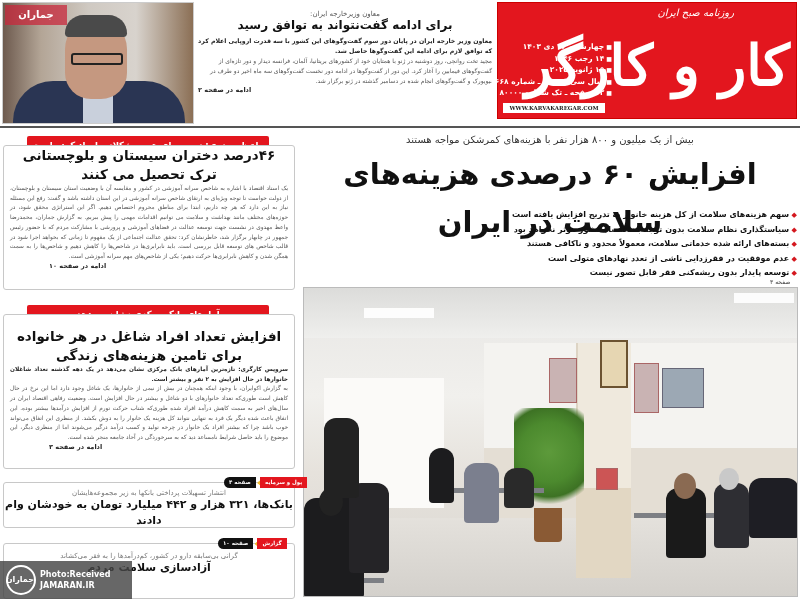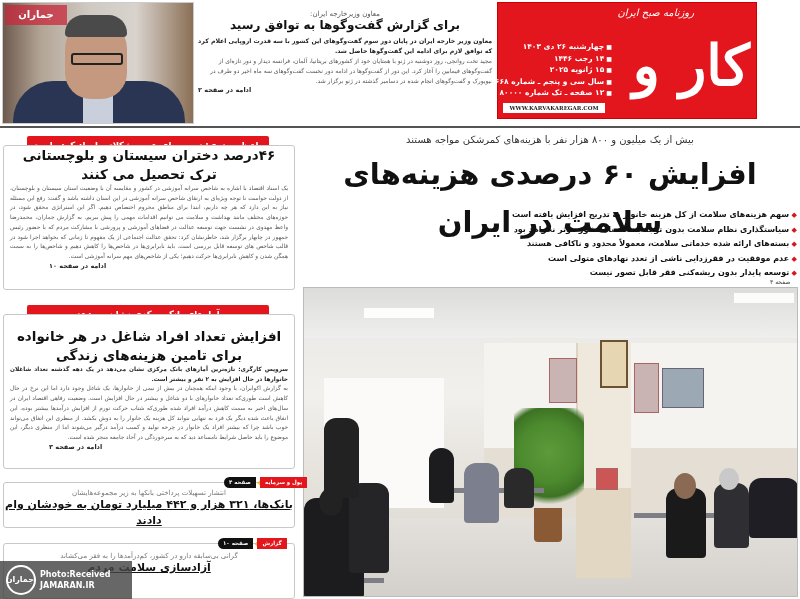--- a/index.html
+++ b/index.html
@@ -1,21 +1,21 @@
 <!DOCTYPE html>
 <html><head>
 <meta charset="utf-8">
 <style>
   * { box-sizing: border-box; margin: 0; padding: 0; }
   html, body { width: 800px; height: 599px; overflow: hidden; background: #fff; }
   body { position: relative; font-family: "DejaVu Sans", sans-serif; color: #1a1a1a; }
 
   
   .masthead {
-    position: absolute; left: 497px; top: 2px; width: 260px; height: 117px;
+    position: absolute; left: 497px; top: 2px; width: 300px; height: 117px;
     background: #e3161e; border: 1px solid #c00;
   }
   .masthead .tagline {
     position: absolute; right: 62px; top: 4px; color: #fff;
     font-family: "DejaVu Serif", serif; font-size: 10px; font-style: italic; direction: rtl;
   }
   .masthead .logo {
     position: absolute; right: 6px; top: 18px; color: #fff;
     font-family: "DejaVu Serif", serif; font-weight: bold; font-size: 56px; line-height: 88px;
     direction: rtl; letter-spacing: -2px;
@@ -141,21 +141,21 @@
   .tag-page {
     background: #111; color: #fff; font-size: 5.5px; font-weight: bold; height: 11px; line-height: 11px;
     padding: 0 5px; border-radius: 6px 0 0 6px; direction: rtl;
   }
   .tag-chev { color: #f3b51a; font-size: 10px; font-weight: bold; line-height: 11px; margin: 0 1px; letter-spacing: -3px; }
   .tag-section {
     background: #e3161e; color: #fff; font-size: 5.5px; font-weight: bold; height: 11px; line-height: 11px;
     padding: 0 5px; direction: rtl;
   }
   .small-box .kicker { font-size: 7px; color: #777; text-align: center; }
-  .small-box .headline { font-size: 11px; font-weight: bold; text-align: center; line-height: 16px; color: #111; text-decoration: underline; }
+  .small-box .headline { font-size: 11px; font-weight: bold; text-align: center; line-height: 16px; color: #111; }
 
   .watermark {
     position: absolute; left: 0; top: 561px; width: 132px; height: 38px;
     background: rgba(70,70,70,0.82); color: #fff; display: flex; align-items: center;
   }
   .watermark .wm-logo {
     width: 30px; height: 30px; border-radius: 50%; border: 2px solid #fff; margin: 0 4px 0 6px;
     font-size: 8px; font-weight: bold; text-align: center; line-height: 26px; direction: rtl;
   }
   .watermark .wm-text { font-size: 8px; font-weight: bold; line-height: 11px; }
@@ -167,21 +167,21 @@
   <div class="suit"></div>
   <div class="shirt"></div>
   <div class="face"></div>
   <div class="hair"></div>
   <div class="glasses"></div>
   <div class="badge">جماران</div>
 </div>
 
 <div class="top-story">
   <div class="kicker">معاون وزیرخارجه ایران:</div>
-  <div class="headline">برای گزارش گفت‌وگوها به توافق رسید</div>
+  <div class="headline">برای ادامه گفت‌نتواند به توافق رسید</div>
   <div class="lead">معاون وزیر خارجه ایران در پایان دور سوم گفت‌وگوهای این کشور با سه قدرت اروپایی اعلام کرد که توافق لازم برای ادامه این گفت‌وگوها حاصل شد.</div>
   <div class="body">مجید تخت روانچی، روز دوشنبه در ژنو با همتایان خود از کشورهای بریتانیا، آلمان، فرانسه دیدار و دور تازه‌ای از گفت‌وگوهای فیمابین را آغاز کرد. این دور از گفت‌وگوها در ادامه دور نخست گفت‌وگوهای سه ماه اخیر دو طرف در نیویورک و گفت‌وگوهای انجام شده در دسامبر گذشته در ژنو برگزار شد.</div>
   <div class="cont">ادامه در صفحه ۲</div>
 </div>
 
 <div class="masthead">
   <div class="tagline">روزنامه صبح ایران</div>
   <div class="logo">کار و کارگر</div>
   <ul class="info">
     <li>چهارشنبه ۲۶ دی ۱۴۰۳</li>

